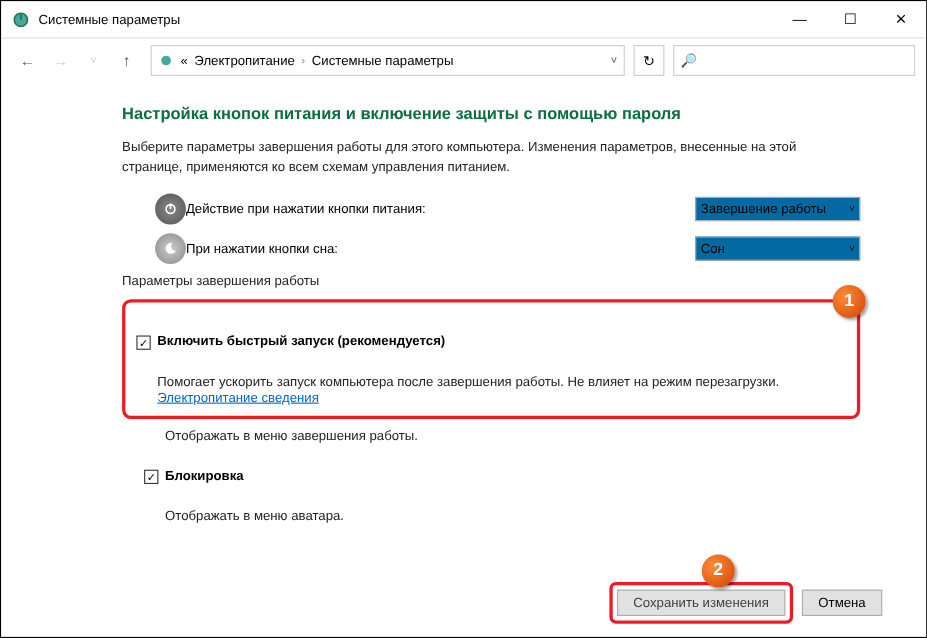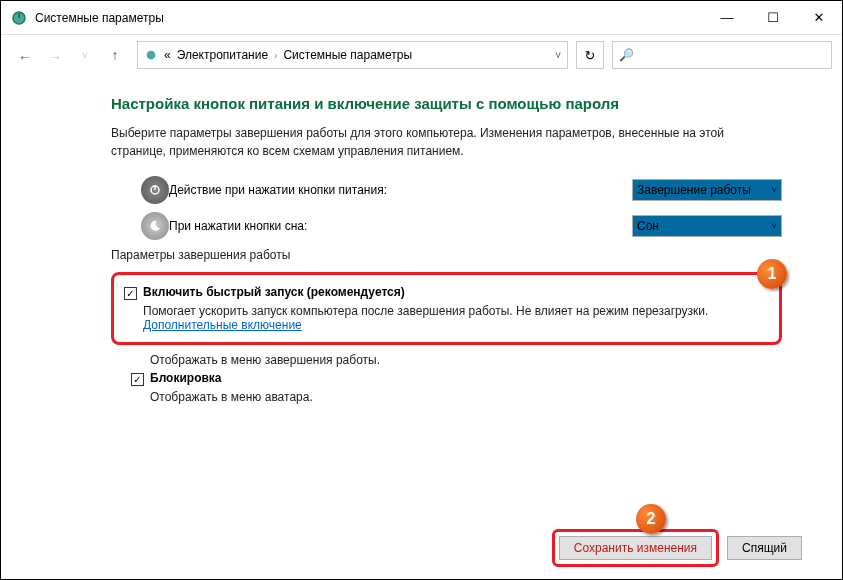--- a/index.html
+++ b/index.html
@@ -21,32 +21,32 @@
 .desc{font-size:12px;color:#222;line-height:1.5;margin-bottom:16px}
 .section-label{font-size:12px;color:#222;margin-bottom:10px}
 .setting-row{display:flex;align-items:center;margin:8px 0 8px 30px;gap:0}
 .setting-icon{width:28px;height:28px;border-radius:50%;display:flex;align-items:center;justify-content:center}
 .icon-power{background:radial-gradient(#888,#555)}
 .icon-sleep{background:radial-gradient(#ccc,#888)}
 .setting-text{font-size:12px;flex:1}
 .dropdown{width:150px;height:22px;border:1px solid #adadad;background:#0369a1;font-size:12px;padding:0 4px;display:flex;align-items:center;justify-content:space-between;cursor:pointer}
 .dropdown span:last-child{font-size:9px}
 .highlight-box{border:3px solid #ed1c24;border-radius:8px;padding:6px 10px;margin:6px 0 8px 0;position:relative}
-.checkbox-row{display:flex;align-items:flex-start;gap:6px;margin:4px 0}
+.checkbox-row{display:flex;align-items:flex-start;gap:6px;margin:22px 0}
 .cb{width:13px;height:13px;border:1px solid #333;margin-top:2px;display:flex;align-items:center;justify-content:center;font-size:10px;cursor:pointer}
 .cb.checked::after{content:"✓";color:#000}
 .cb-content{font-size:12px}
 .cb-title{font-weight:600}
 .cb-desc{font-size:12px;color:#222;margin-left:19px;margin-bottom:4px}
 .link{color:#0066cc;text-decoration:underline;cursor:pointer}
 .badge{position:absolute;width:30px;height:30px;border-radius:50%;background:radial-gradient(circle at 35% 35%,#ff8c3a,#d14000);color:#fff;font-weight:700;font-size:16px;display:flex;align-items:center;justify-content:center;box-shadow:2px 2px 3px rgba(0,0,0,.4)}
 .badge1{top:-16px;right:-8px}
 .footer{position:absolute;bottom:12px;right:40px;display:flex;align-items:center;gap:8px}
 .btn{height:24px;border:1px solid #adadad;background:#e1e1e1;font-size:12px;padding:0 14px;display:flex;align-items:center;cursor:pointer}
-.btn.disabled{color:#b91c1c}
+.btn.disabled{color:#404040}
 .save-wrap{position:relative;border:3px solid #ed1c24;border-radius:6px;padding:4px}
 .badge2{top:-28px;right:50px}
 .indent{margin-left:20px}
 </style>
 </head>
 <body>
 
 <div class="titlebar">
   <svg class="tb-icon" viewBox="0 0 16 16">
       <circle cx="8" cy="8" r="6" fill="#4a9" stroke="#275" stroke-width="1.5"></circle>
@@ -111,33 +111,33 @@
 
   <div class="section-label" style="margin-top:4px">Параметры завершения работы</div>
 
   <div class="highlight-box">
     <div class="badge badge1">1</div>
     <div class="checkbox-row">
       <div class="cb checked"></div>
       <div class="cb-content cb-title">Включить быстрый запуск (рекомендуется)</div>
     </div>
     <div class="cb-desc">
-      <span>Помогает ускорить запуск компьютера после завершения работы. Не влияет на режим перезагрузки. </span><span class="link">Дополнительные включение</span>
+      <span>Помогает ускорить запуск компьютера после завершения работы. Не влияет на режим перезагрузки. </span><span class="link">Электропитание сведения</span>
     </div>
   </div>
 
   <div class="indent">
     <div class="cb-desc">Отображать в меню завершения работы.</div>
     <div class="checkbox-row">
       <div class="cb checked"></div>
       <div class="cb-content cb-title">Блокировка</div>
     </div>
     <div class="cb-desc">Отображать в меню аватара.</div>
   </div>
 </div>
 
 <div class="footer">
   <div class="save-wrap">
     <div class="badge badge2">2</div>
     <div class="btn disabled">Сохранить изменения</div>
   </div>
-  <div class="btn">Спящий</div>
+  <div class="btn">Отмена</div>
 </div>
 
 </body></html>

